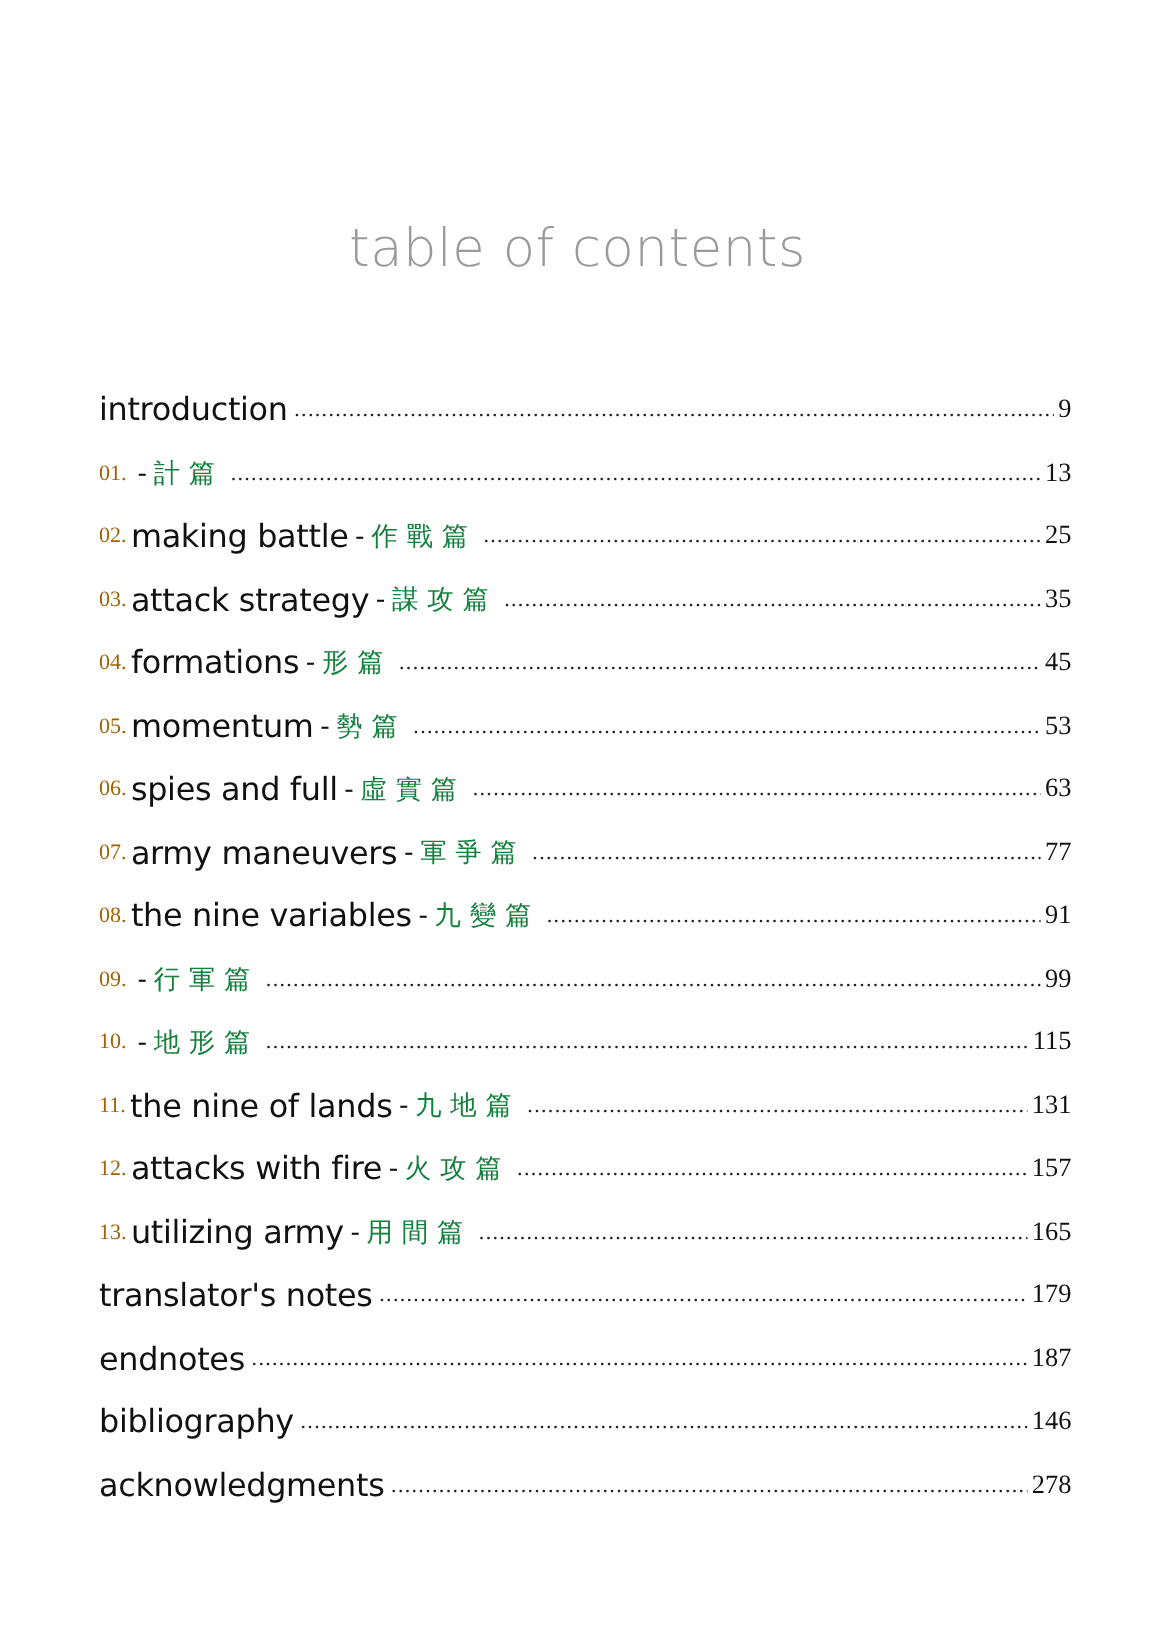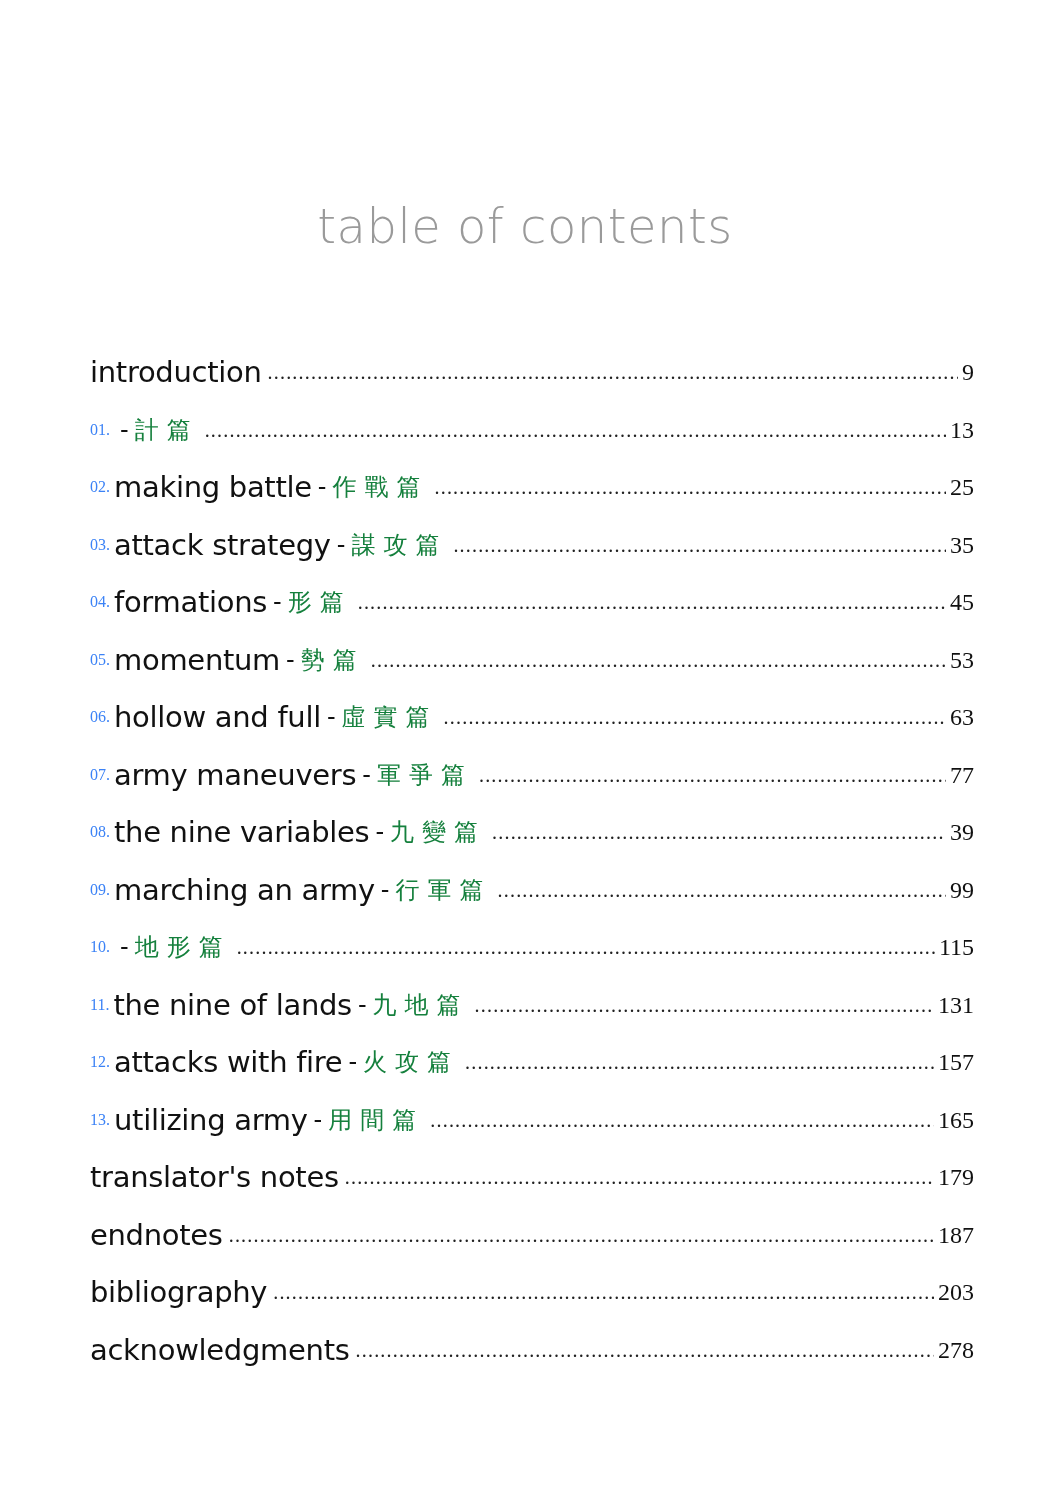--- a/index.html
+++ b/index.html
@@ -43,22 +43,22 @@
     .toc-row {
       display: flex;
       align-items: flex-start;
       height: 57.5px;
       line-height: 44px;
       white-space: nowrap;
       overflow: hidden;
     }
     .num {
       font-family: "Liberation Serif", serif;
-      font-size: 16px;
-      color: #3b82f6;
+      font-size: 20px;
+      color: #a16207;
       margin-right: 4px;
     }
     .label {
       font-family: "DejaVu Sans", sans-serif;
       font-size: 29px;
       color: #111;
       letter-spacing: -0.3px;
       font-weight: 400;
     }
     .dash {
@@ -145,21 +145,21 @@
       <span class="num">05.</span>
       <span class="label">momentum</span>
       <span class="dash">-</span>
       <span class="cjk">勢篇</span>
       <span class="leader"></span>
       <span class="page-num">53</span>
     </div>
 
     <div class="toc-row">
       <span class="num">06.</span>
-      <span class="label">hollow and full</span>
+      <span class="label">spies and full</span>
       <span class="dash">-</span>
       <span class="cjk">虛實篇</span>
       <span class="leader"></span>
       <span class="page-num">63</span>
     </div>
 
     <div class="toc-row">
       <span class="num">07.</span>
       <span class="label">army maneuvers</span>
       <span class="dash">-</span>
@@ -167,26 +167,25 @@
       <span class="leader"></span>
       <span class="page-num">77</span>
     </div>
 
     <div class="toc-row">
       <span class="num">08.</span>
       <span class="label">the nine variables</span>
       <span class="dash">-</span>
       <span class="cjk">九變篇</span>
       <span class="leader"></span>
-      <span class="page-num">39</span>
+      <span class="page-num">91</span>
     </div>
 
     <div class="toc-row">
       <span class="num">09.</span>
-      <span class="label">marching an army</span>
       <span class="dash">-</span>
       <span class="cjk">行軍篇</span>
       <span class="leader"></span>
       <span class="page-num">99</span>
     </div>
 
     <div class="toc-row">
       <span class="num">10.</span>
       <span class="dash">-</span>
       <span class="cjk">地形篇</span>
@@ -229,21 +228,21 @@
 
     <div class="toc-row">
       <span class="label">endnotes</span>
       <span class="leader"></span>
       <span class="page-num">187</span>
     </div>
 
     <div class="toc-row">
       <span class="label">bibliography</span>
       <span class="leader"></span>
-      <span class="page-num">203</span>
+      <span class="page-num">146</span>
     </div>
 
     <div class="toc-row">
       <span class="label">acknowledgments</span>
       <span class="leader"></span>
       <span class="page-num">278</span>
     </div>
   </div>
 </div>
 

